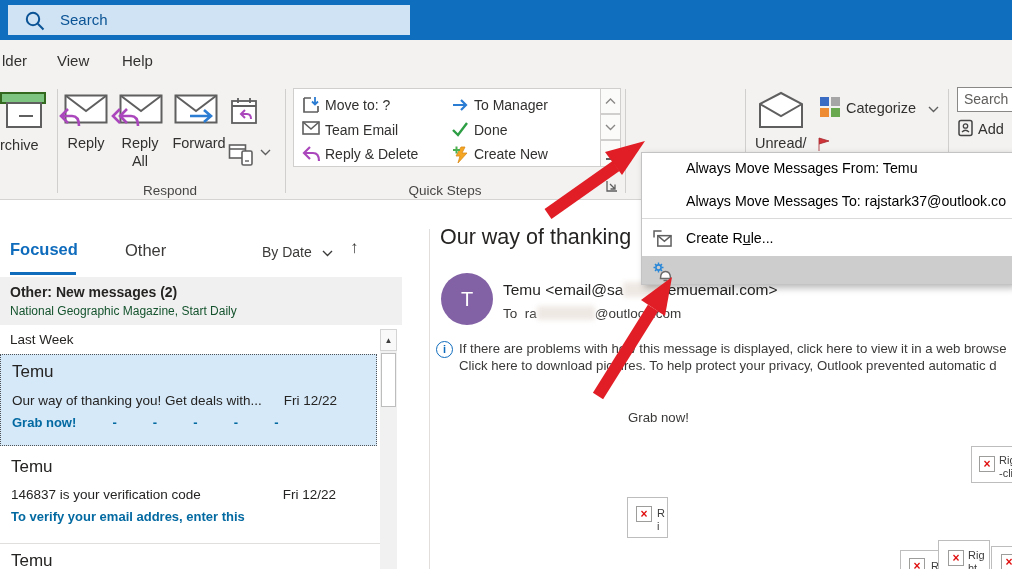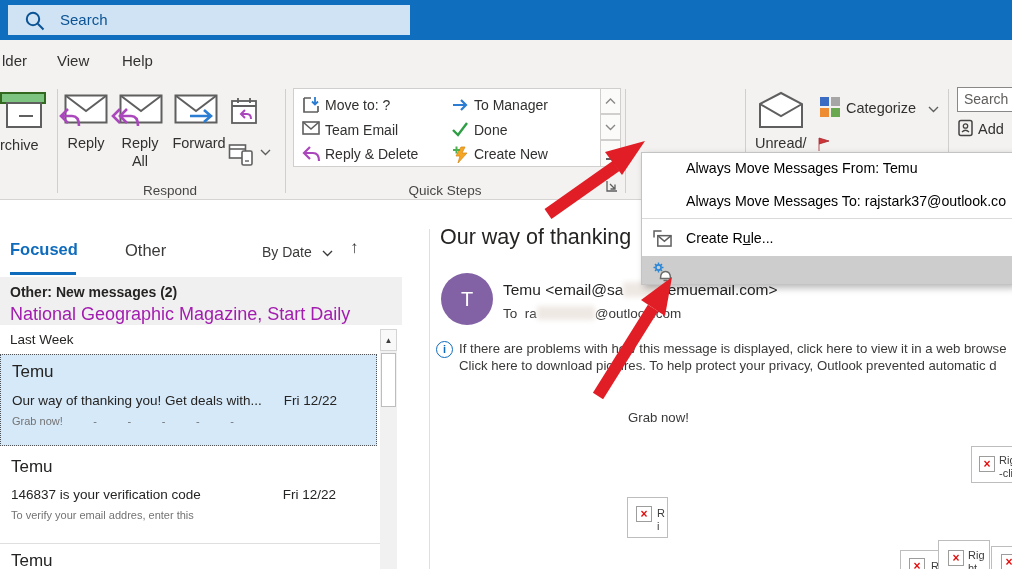--- a/index.html
+++ b/index.html
@@ -51,28 +51,28 @@
 
   
   .list{position:absolute;left:0;top:229px;width:430px;height:354px;background:#fff;border-right:1px solid #e1dfdd;overflow:hidden;}
   .tab-focused{position:absolute;left:10px;top:11px;font-size:16.5px;font-weight:600;color:#0f6cbd;}
   .tab-underline{position:absolute;left:10px;top:43px;width:66px;height:3px;background:#0f6cbd;}
   .tab-other{position:absolute;left:97px;top:12px;font-size:16.5px;color:#3b3a39;margin-left:28px;}
   .bydate{position:absolute;left:262px;top:15px;font-size:14px;color:#3b3a39;}
   .sortarrow{position:absolute;left:350px;top:9px;font-size:17px;color:#3b3a39;}
   .banner{position:absolute;left:0;top:48px;width:402px;height:48px;background:#f0f0f0;}
   .banner .t{position:absolute;left:10px;top:7px;font-size:14px;font-weight:bold;color:#252423;}
-  .banner .s{position:absolute;left:10px;top:27px;font-size:18px;color:#a21caf;white-space:nowrap;}
+  .banner .s{position:absolute;left:10px;top:27px;font-size:12px;color:#14532d;white-space:nowrap;}
   .lastweek{position:absolute;left:10px;top:103px;font-size:13.5px;font-weight:normal;color:#252423;}
   .msg{position:absolute;left:0;width:377px;}
   .msg .sender{position:absolute;left:11px;top:0;font-size:17px;color:#252423;}
   .msg .row2{position:absolute;left:11px;width:325px;display:flex;justify-content:space-between;font-size:13.5px;color:#252423;}
   .msg .row2 .subj{white-space:nowrap;overflow:hidden;}
   .msg .row2 .date{white-space:nowrap;padding-left:8px;}
-  .msg .row3{position:absolute;left:11px;font-size:11px;color:#737373;white-space:pre;}
+  .msg .row3{position:absolute;left:11px;font-size:13px;color:#0369a1;white-space:pre;font-weight:bold;}
   .msg1box{position:absolute;left:0;top:125px;width:377px;height:92px;background:#d6e9f9;border:1px dotted #4f5257;}
   .listdivider{position:absolute;left:0;top:314px;width:380px;height:1px;background:#e1dfdd;}
   .sb{position:absolute;left:380px;top:100px;width:17px;height:254px;background:#f1f1f1;}
   .sb .up{position:absolute;left:0;top:0;width:17px;height:22px;text-align:center;font-size:8px;line-height:22px;color:#3c3c3c;background:#f9f9f9;border:1px solid #d4d4d4;}
   .sb .thumb{position:absolute;left:1px;top:24px;width:15px;height:54px;background:#fff;border:1px solid #bdbdbd;}
 
   
   .rp-title{position:absolute;left:440px;top:225px;font-size:21.5px;color:#252423;white-space:nowrap;}
   .avatar{position:absolute;left:441px;top:273px;width:52px;height:52px;border-radius:50%;background:#8361a5;
           color:#fff;font-size:20px;text-align:center;line-height:52px;}

